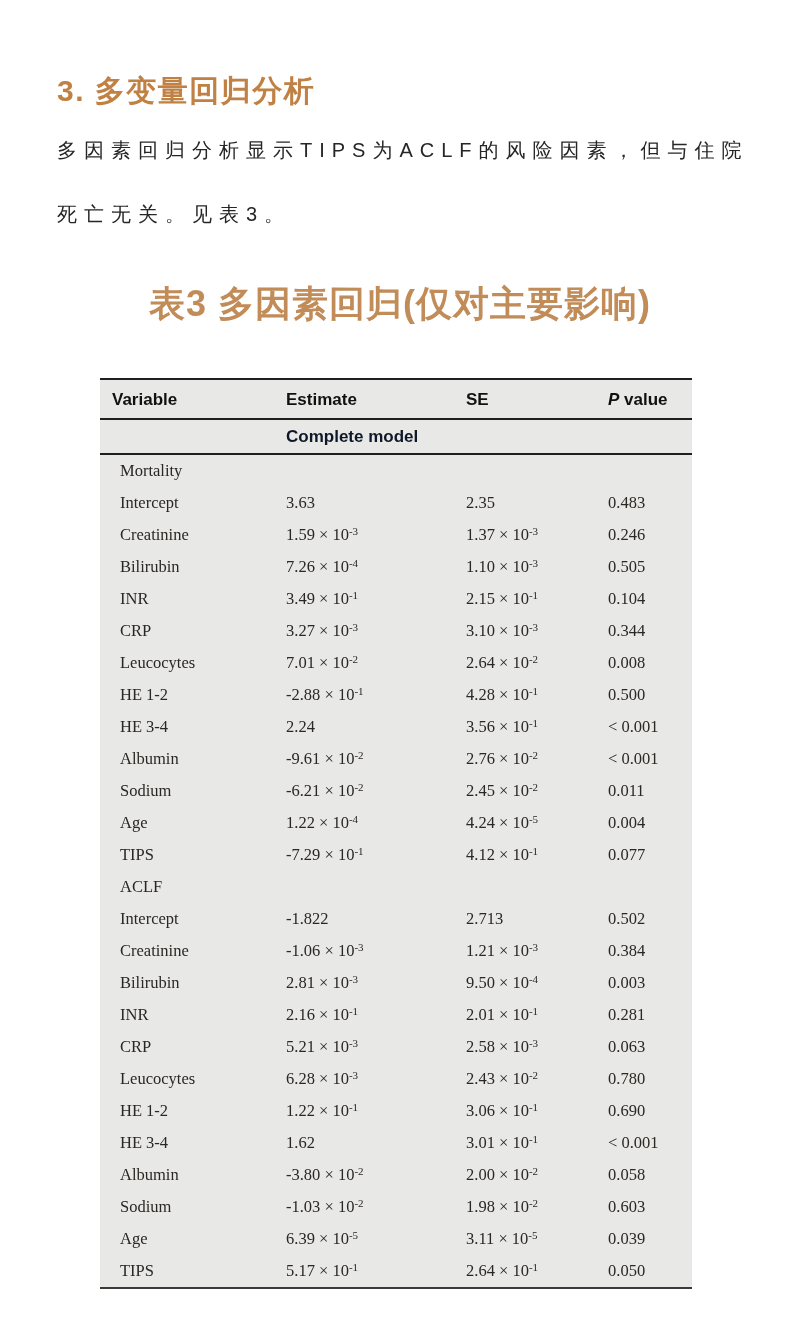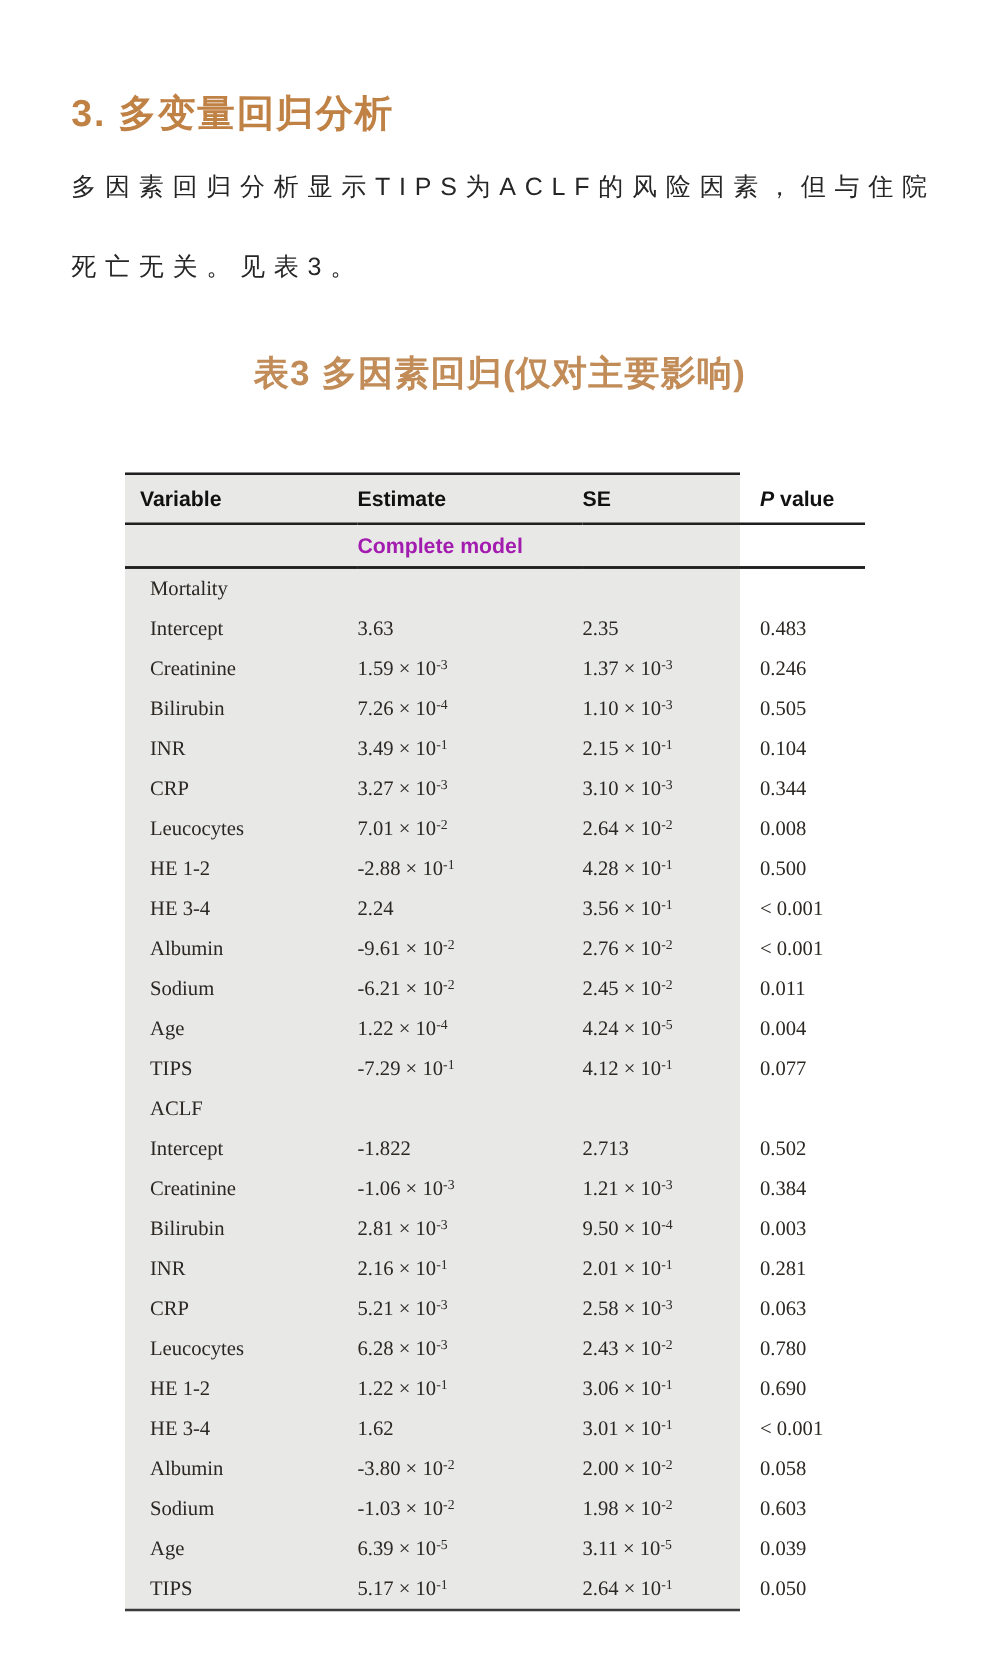--- a/index.html
+++ b/index.html
@@ -34,30 +34,30 @@
     line-height: 64px;
     letter-spacing: 7px;
     color: #262626;
   }
   .table-caption {
     position: absolute;
     left: 0;
     top: 280px;
     width: 800px;
     text-align: center;
-    font-size: 28px;
+    font-size: 36px;
     font-weight: bold;
     color: #c18c58;
     letter-spacing: 1px;
   }
   .stat-table-wrap {
     position: absolute;
     left: 100px;
     top: 378px;
-    width: 492px;
+    width: 592px;
     background: #e8e8e6;
     border-top: 2px solid #1f1f1f;
     border-bottom: 2px solid #3a3a3a;
   }
   table.stat-table {
     width: 100%;
     border-collapse: collapse;
     table-layout: fixed;
   }
   col.c1 { width: 186px; }
@@ -72,21 +72,21 @@
     text-align: left;
     padding: 10px 0 8px 0;
     border-bottom: 2px solid #1f1f1f;
   }
   .stat-table th:first-child { padding-left: 12px; }
   .stat-table th.pval::first-letter { font-style: italic; }
   .stat-table td.subheader {
     font-family: "Liberation Sans", sans-serif;
     font-size: 17px;
     font-weight: bold;
-    color: #a21caf;
+    color: #0f172a;
     padding: 7px 0 6px 0;
     border-bottom: 2px solid #1f1f1f;
   }
   .stat-table tbody td {
     font-family: "Liberation Serif", "DejaVu Serif", serif;
     font-size: 16.5px;
     line-height: 16.5px;
     color: #2b2722;
     padding: 8px 0 7.5px 0;
     vertical-align: middle;

